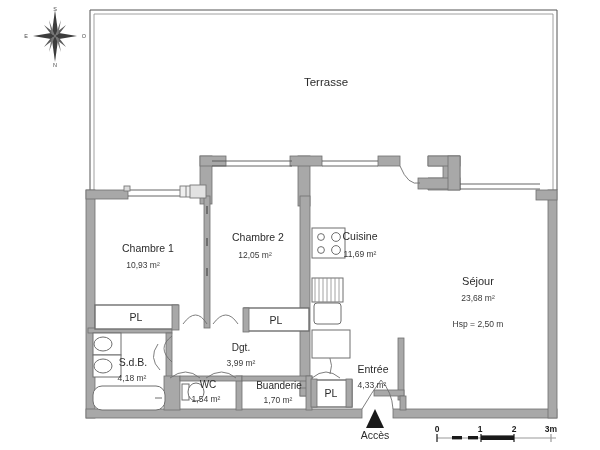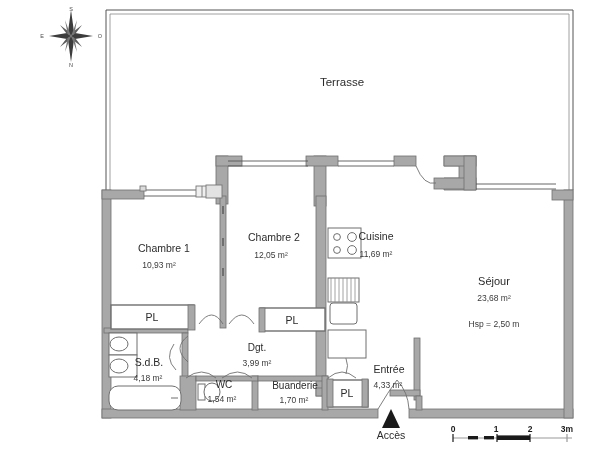--- a/index.html
+++ b/index.html
@@ -1,19 +1,19 @@
 <!DOCTYPE html>
 <html><head>
 <meta charset="utf-8">
 <title>Plan</title>
 <style>
   html,body{margin:0;padding:0;background:#ffffff;}
   body{width:600px;height:450px;overflow:hidden;
        font-family:"Liberation Sans", sans-serif;}
-  #stage{position:relative;width:531px;height:450px;background:#fff;padding-left:16px;}
+  #stage{position:relative;width:531px;height:450px;background:#fff;}
   svg{display:block;}
   .rm-name{font-family:"Liberation Sans",sans-serif;fill:#2b2b2b;}
   .rm-area{font-family:"Liberation Sans",sans-serif;fill:#3a3a3a;}
   .pl-lbl{font-family:"Liberation Sans",sans-serif;fill:#2b2b2b;}
   .cmp-lbl{font-family:"Liberation Sans",sans-serif;fill:#4a4a4a;}
   .scale-lbl{font-family:"Liberation Sans",sans-serif;fill:#1a1a1a;font-weight:bold;}
   .acces-lbl{font-family:"Liberation Sans",sans-serif;fill:#2b2b2b;}
 </style>
 </head>
 <body>

